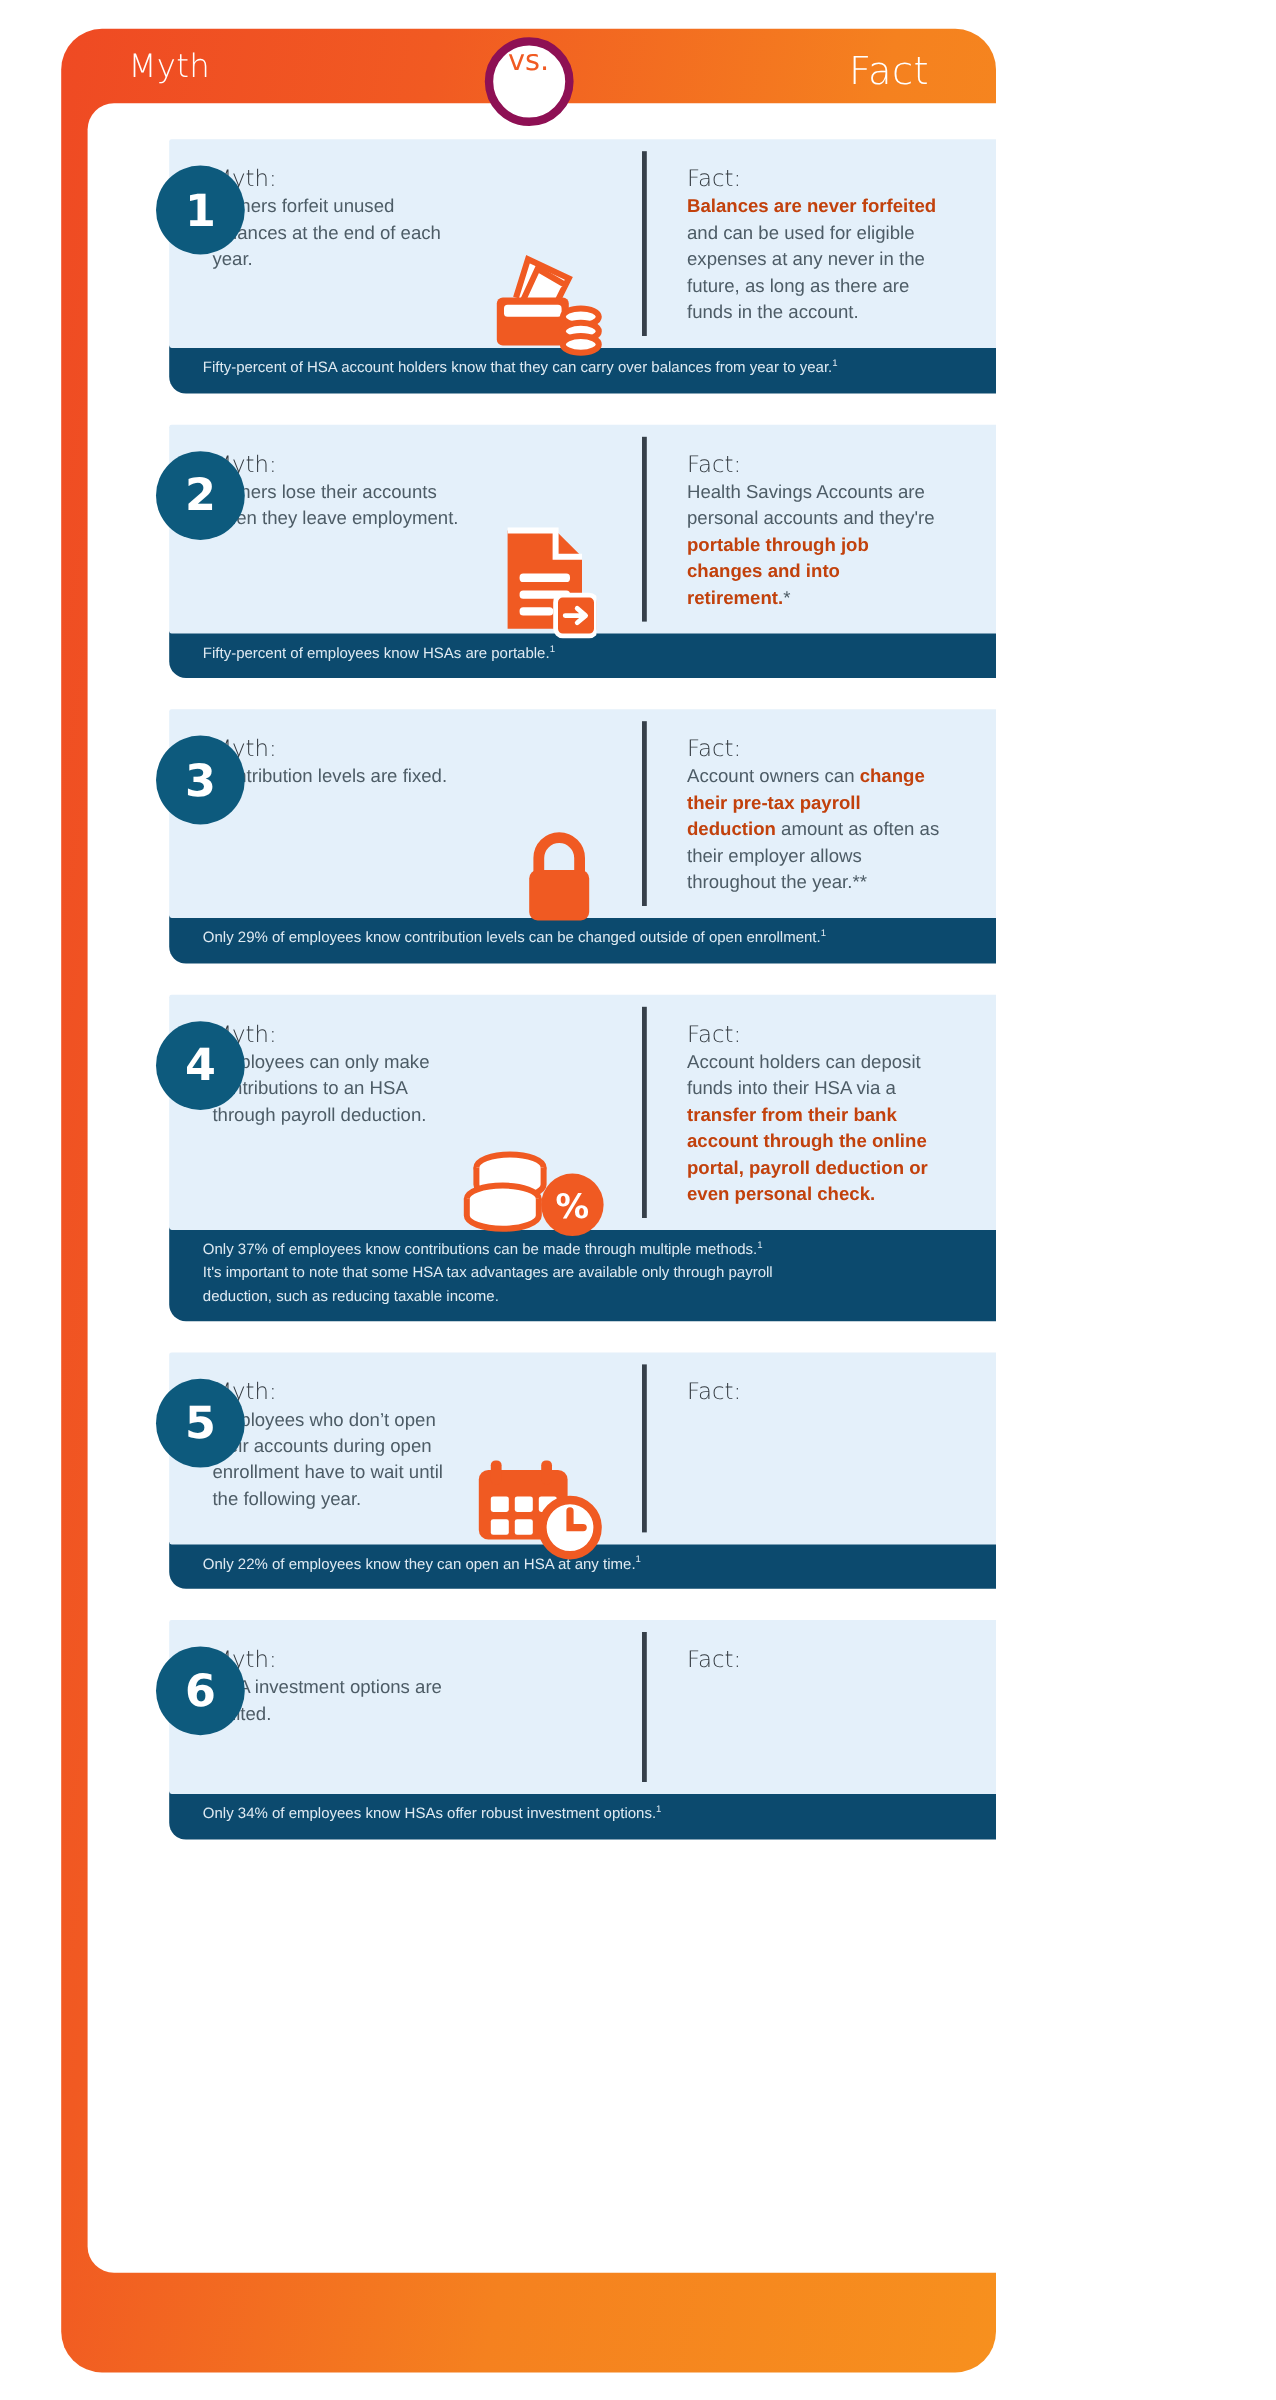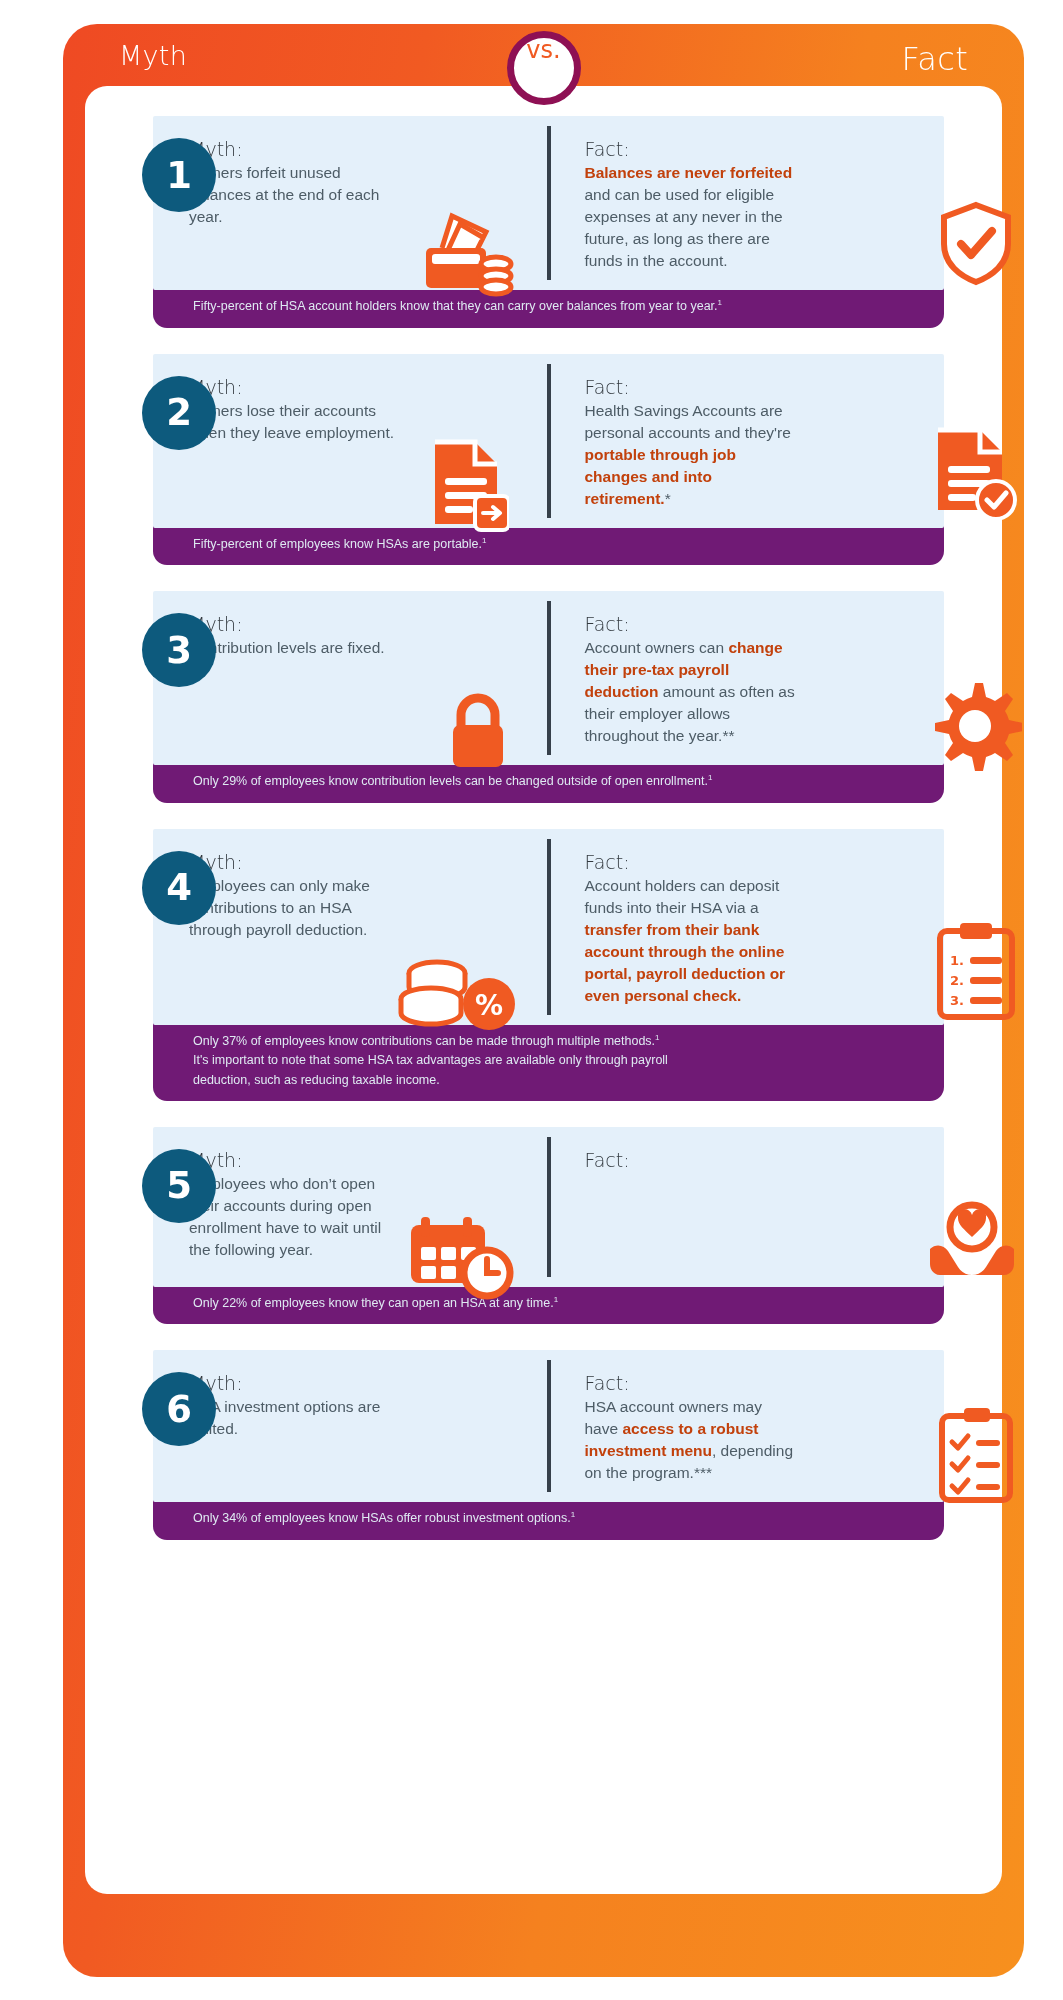--- a/index.html
+++ b/index.html
@@ -4,22 +4,22 @@
 <style>
   * { margin:0; padding:0; box-sizing:border-box; }
   html,body { width:1063px; height:2000px; }
   body {
     font-family:"Liberation Sans", sans-serif;
     background:#ffffff;
     position:relative;
   }
   .poster {
     position:absolute;
-    left:63px; top:24px;
-    width:961px; height:1953px;
+    left:51px; top:24px;
+    width:779px; height:1953px;
     border-radius:34px;
     background:linear-gradient(100deg,#ef4a23 0%,#f15a22 28%,#f5811f 62%,#f7901e 100%);
     overflow:hidden;
   }
   .header {
     position:relative;
     height:62px;
     width:100%;
   }
   .header-myth {
@@ -98,23 +98,23 @@
   .body-text {
     font-size:15.5px; line-height:1.42; color:#4d5c66;
     font-family:"Liberation Sans", sans-serif;
     max-width:215px;
   }
   .body-text b { color:#c2410c; font-weight:700; }
   .col.right .body-text { max-width:215px; }
 
   .statbar {
     position:relative;
-    background:#701a75;
+    background:#0c4a6e;
     border-radius:0 0 14px 14px;
-    padding:9px 0 11px 40px;
+    padding:9px 0 11px 28px;
     margin-top:-2px;
     z-index:1;
   }
   .statbar p {
     font-size:12.5px; line-height:1.55; color:#dfeaf2;
     font-family:"Liberation Sans", sans-serif;
   }
   sup { font-size:8px; vertical-align:super; }
 
   
@@ -361,21 +361,20 @@
         <div class="badge">6</div>
         <div class="row-inner">
           <div class="panel" style="min-height:145px;">
             <div class="divider"></div>
             <div class="col left">
               <div class="lbl">Myth:</div>
               <div class="body-text">HSA investment options are limited.</div>
             </div>
             <div class="col right">
               <div class="lbl">Fact:</div>
-              <div class="body-text"><span>HSA account owners may have </span><b>access to a robust investment menu</b><span>, depending on the program.***</span></div>
             </div>
 
 
             <div class="icon" style="right:-80px; bottom:-6px;">
               <svg width="94" height="102" viewBox="0 0 94 102">
                 <rect x="12" y="10" width="68" height="84" rx="7" fill="none" stroke="#f05a22" stroke-width="6"></rect>
                 <rect x="34" y="2" width="26" height="14" rx="4" fill="#f05a22"></rect>
                 <g fill="none" stroke="#f05a22" stroke-width="5" stroke-linecap="round" stroke-linejoin="round">
                   <path d="M22 36 L28 42 L38 30"></path>
                   <path d="M22 58 L28 64 L38 52"></path>

